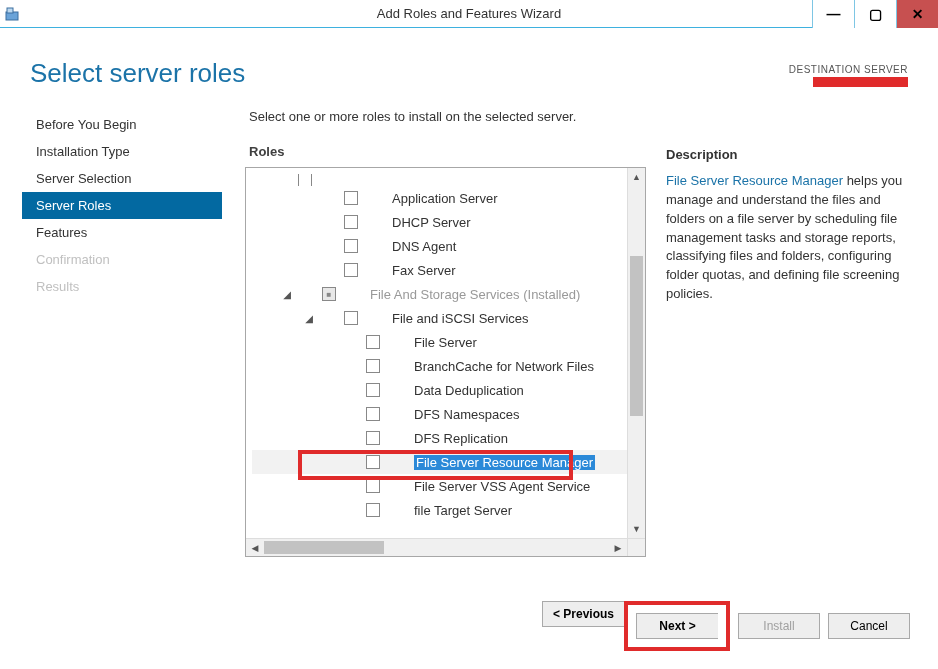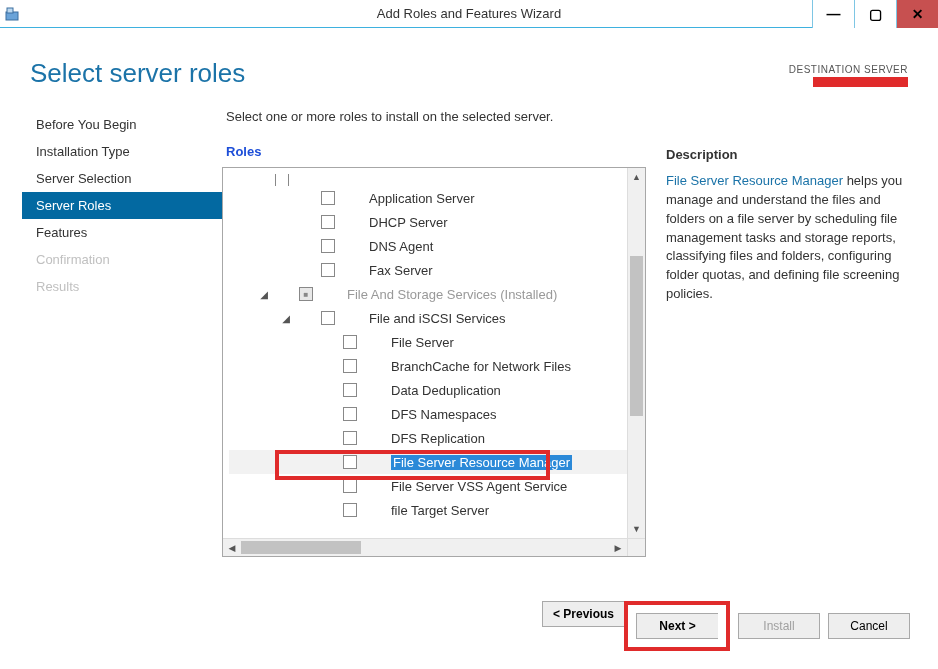--- a/index.html
+++ b/index.html
@@ -23,23 +23,23 @@
     .dest .redact { margin-top:2px; width:95px; height:10px; background:#e02b2b; margin-left:auto; }
 
     .body { display:flex; flex:1; padding: 10px 22px 0 22px; min-height:0; }
 
     .nav { width: 200px; padding-top: 2px; }
     .nav .item { padding: 6px 14px; font-size:13px; color:#333; cursor:pointer; }
     .nav .item.active { background:#0369a1; color:#fff; }
     .nav .item.disabled { color:#c0c0c0; }
 
     .main { flex:1; display:flex; gap:20px; min-height:0; }
-    .roles-col { flex:1; display:flex; flex-direction:column; min-height:0; }
+    .roles-col { flex:1; display:flex; flex-direction:column; min-height:0;margin-left:23px; }
     .instruction { font-size:13px; color:#333; padding: 0 0 20px 4px; }
-    .roles-label { font-size:13px; font-weight:bold; color:#1d4ed8; padding: 0 0 8px 4px; }
+    .roles-label { font-size:13px; font-weight:bold; color:#404040; padding: 0 0 8px 4px; }
 
     .roles-box { border:1px solid #a7a7a7; height: 390px; position:relative; background:#fff; }
     .roles-scroll { position:absolute; top:0; left:0; right:18px; bottom:18px; overflow:auto; padding: 6px 0 0 6px;}
     .vscroll { position:absolute; top:0; right:0; bottom:18px; width:18px; background:#f0f0f0; border-left:1px solid #ddd; display:flex; flex-direction:column; align-items:center; }
     .vscroll .arrow{height:18px;width:100%;display:flex;align-items:center;justify-content:center;font-size:9px;color:#555;}
     .vscroll .track{flex:1; width:100%; position:relative;}
     .vscroll .thumb{position:absolute; left:2px; right:2px; background:#c2c2c2;}
     .hscroll { position:absolute; left:0; right:18px; bottom:0; height:18px; background:#f0f0f0; border-top:1px solid #ddd; display:flex; align-items:center;}
     .hscroll .arrow{width:18px;height:100%;display:flex;align-items:center;justify-content:center;font-size:9px;color:#555;}
     .hscroll .track{flex:1; height:100%; position:relative;}

